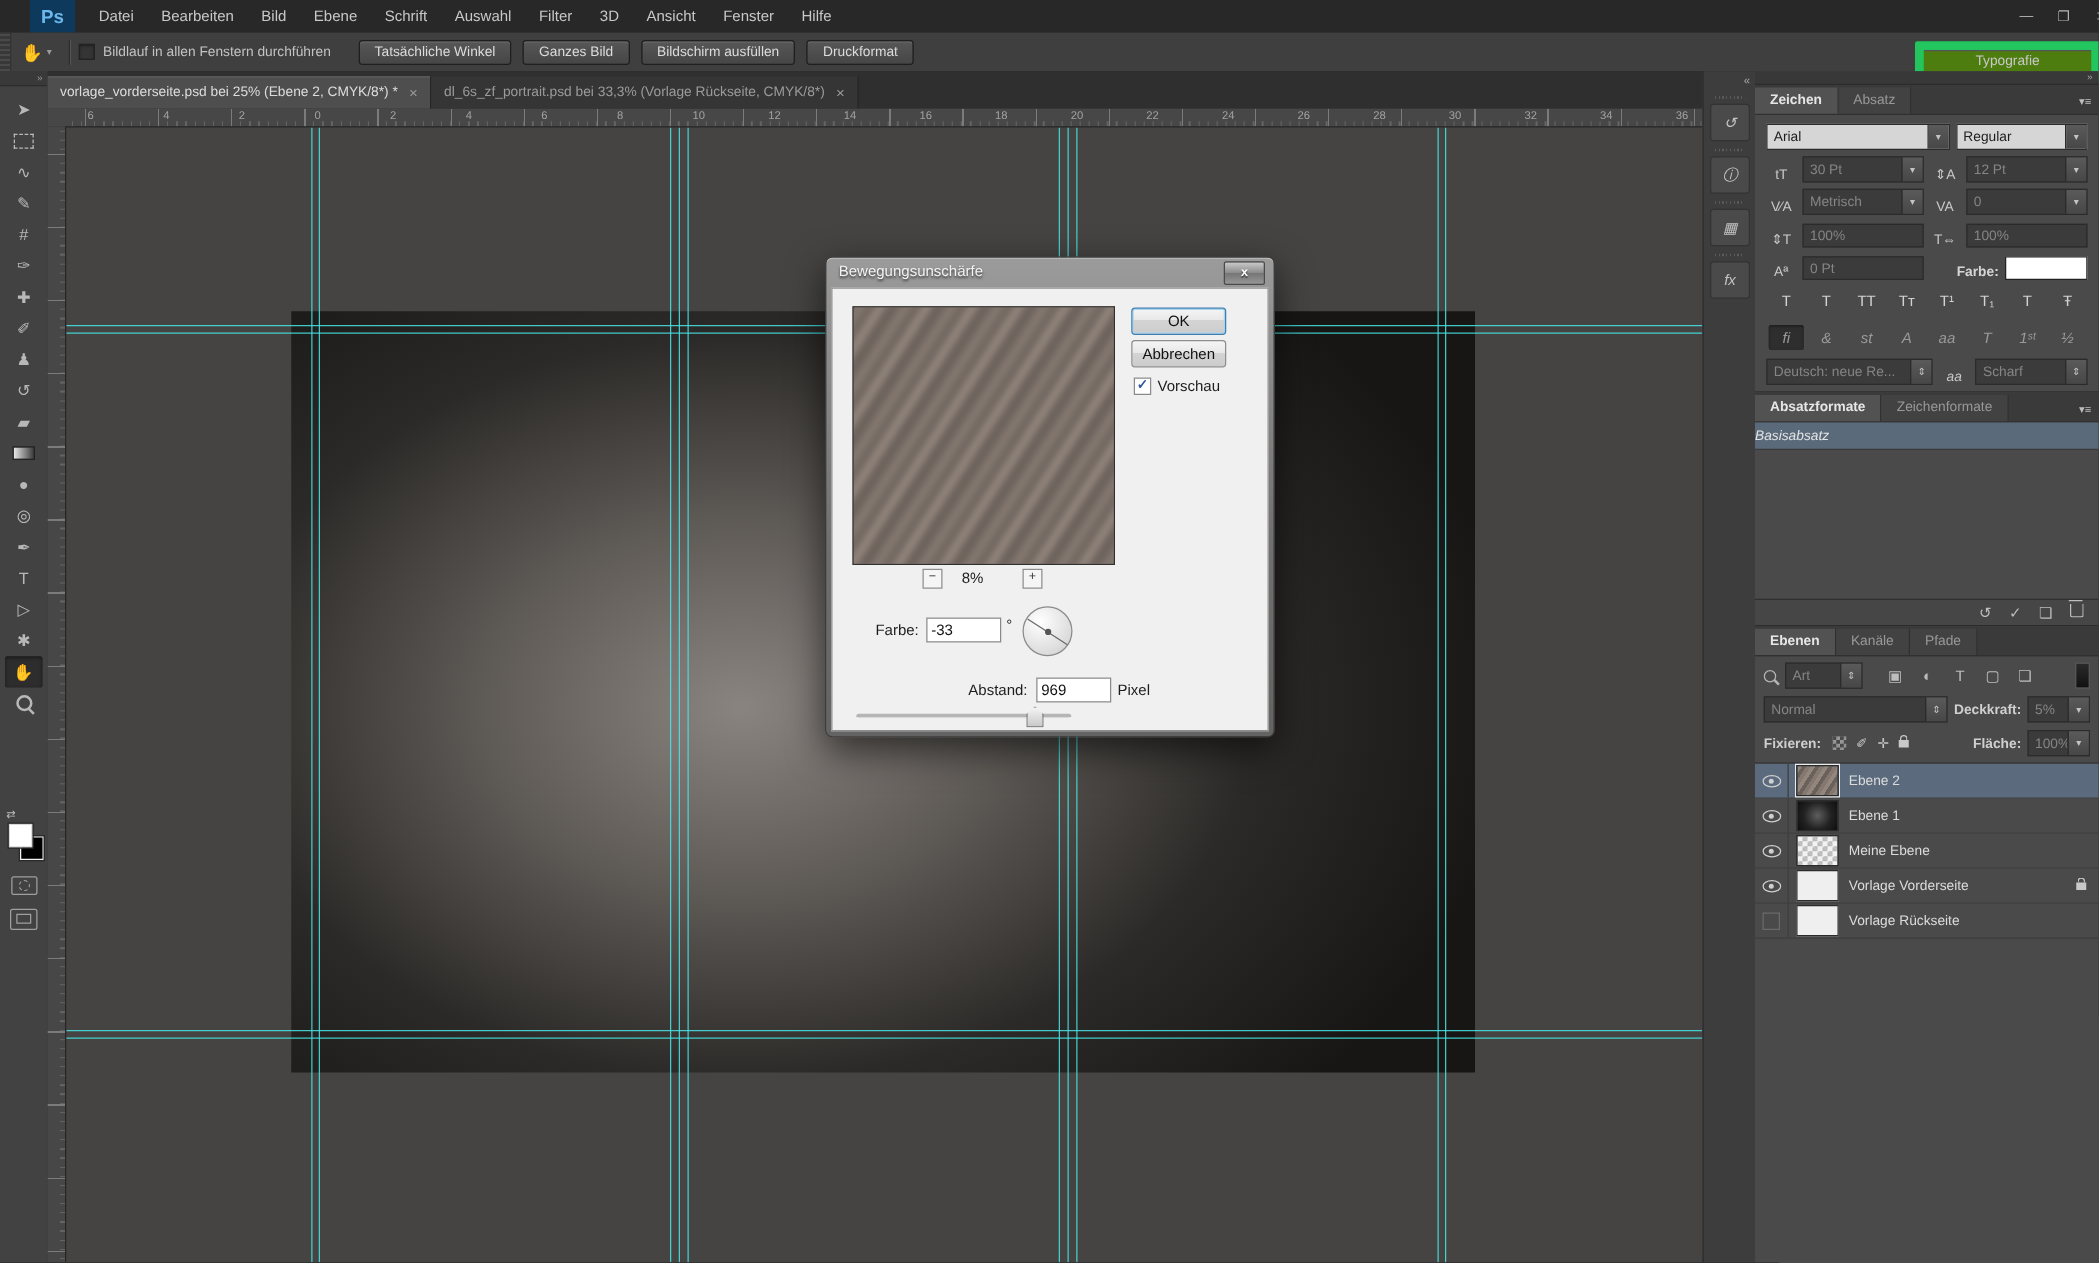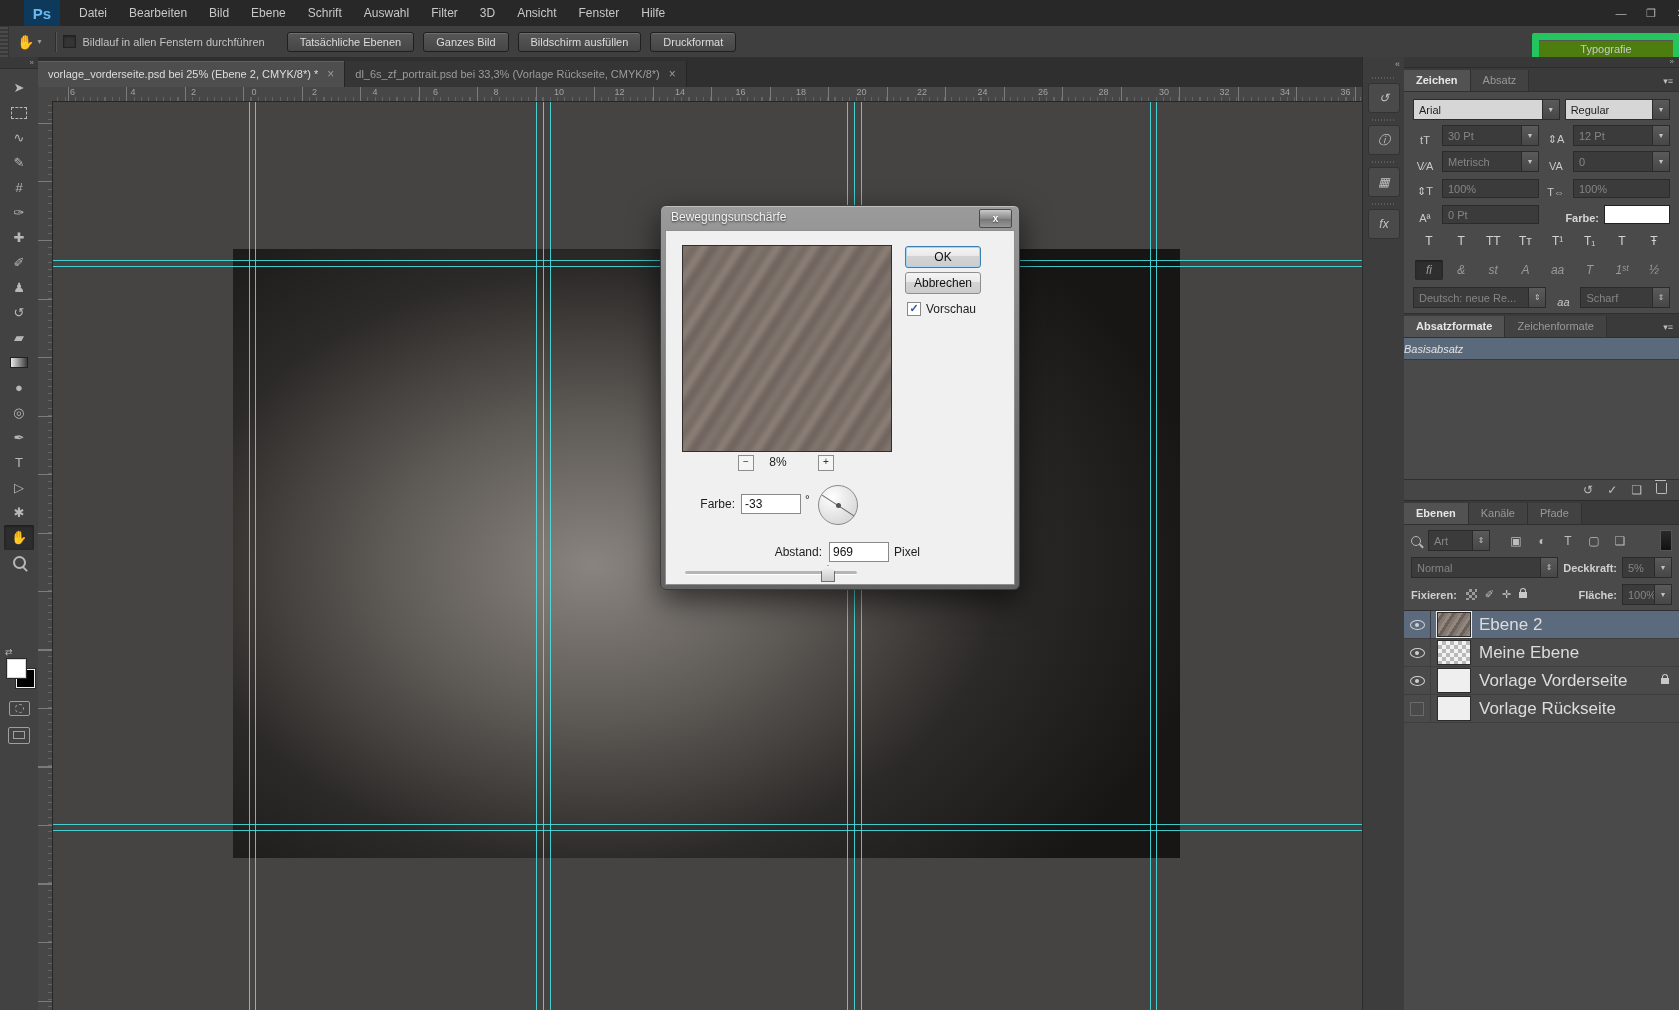--- a/index.html
+++ b/index.html
@@ -170,21 +170,21 @@
   .layer-row[data-eye="false"] .eye-icon::after{display:none;}
   .layer-thumb{width:32px;height:23px;margin:0 8px 0 6px;border:1px solid #2b2b2b;flex:none;background:#888;}
   .layer-row[data-selected="true"] .layer-thumb{box-shadow:0 0 0 1px #ececec;}
   .layer-row[data-thumb="texture"] .layer-thumb{background:repeating-linear-gradient(123deg,#93867d 0 3px,#6b615b 3px 6px,#847870 6px 9px);}
   .layer-row[data-thumb="glow"] .layer-thumb{background:radial-gradient(circle at 50% 50%,#5e5e5e 0%,#222 55%,#0e0e0e 100%);}
   .layer-row[data-thumb="checker"] .layer-thumb{background:
       linear-gradient(45deg,#b9b9b9 25%,transparent 25%,transparent 75%,#b9b9b9 75%),
       linear-gradient(45deg,#b9b9b9 25%,#f2f2f2 25%,#f2f2f2 75%,#b9b9b9 75%);
       background-size:8px 8px;background-position:0 0,4px 4px;}
   .layer-row[data-thumb="white"] .layer-thumb{background:#efefef;}
-  .layer-name{color:#dcdcdc;font-size:17px;}
+  .layer-name{color:#dcdcdc;font-size:11px;}
   .layer-row .mini-lock{display:none;}
   .layer-row[data-locked="true"] .mini-lock{display:inline-block;}
   .layers-rest{flex:1;background:#4a4a4a;}
 </style>
 </head>
 <body>
 
 <div class="app">
 
   <div class="menubar">
@@ -215,21 +215,21 @@
     <div class="opt-grip"></div>
     <div class="opt-tool">
       <span class="glyph">✋</span>
       <span style="font-size:8px;color:#9a9a9a">▾</span>
     </div>
     <div class="opt-sep"></div>
     <span class="opt-check"></span>
     <span class="opt-label">Bildlauf in allen Fenstern durchführen</span>
     <div class="opt-buttons">
 
-    <span class="opt-btn">Tatsächliche Ebenen</span>
+    <span class="opt-btn">Tatsächliche Winkel</span>
         <span class="opt-btn">Ganzes Bild</span>
         <span class="opt-btn">Bildschirm ausfüllen</span>
         <span class="opt-btn">Druckformat</span>
       </div>
     <div class="workspace-btn">Typografie</div>
   </div>
 
   <div class="toolbar">
     <div class="collapse">»</div>
     <div class="tools">
@@ -629,20 +629,28 @@
 
         <div class="layer-row" data-selected="true" data-eye="true" data-thumb="texture">
           <span class="eye-well">
             <span class="eye-icon"></span>
           </span>
           <span class="layer-thumb"></span>
           <span class="layer-name">Ebene 2</span>
 
         </div>
 
+        <div class="layer-row" data-selected="false" data-eye="true" data-thumb="glow">
+          <span class="eye-well">
+            <span class="eye-icon"></span>
+          </span>
+          <span class="layer-thumb"></span>
+          <span class="layer-name">Ebene 1</span>
+
+        </div>
 
         <div class="layer-row" data-selected="false" data-eye="true" data-thumb="checker">
           <span class="eye-well">
             <span class="eye-icon"></span>
           </span>
           <span class="layer-thumb"></span>
           <span class="layer-name">Meine Ebene</span>
 
         </div>
 

